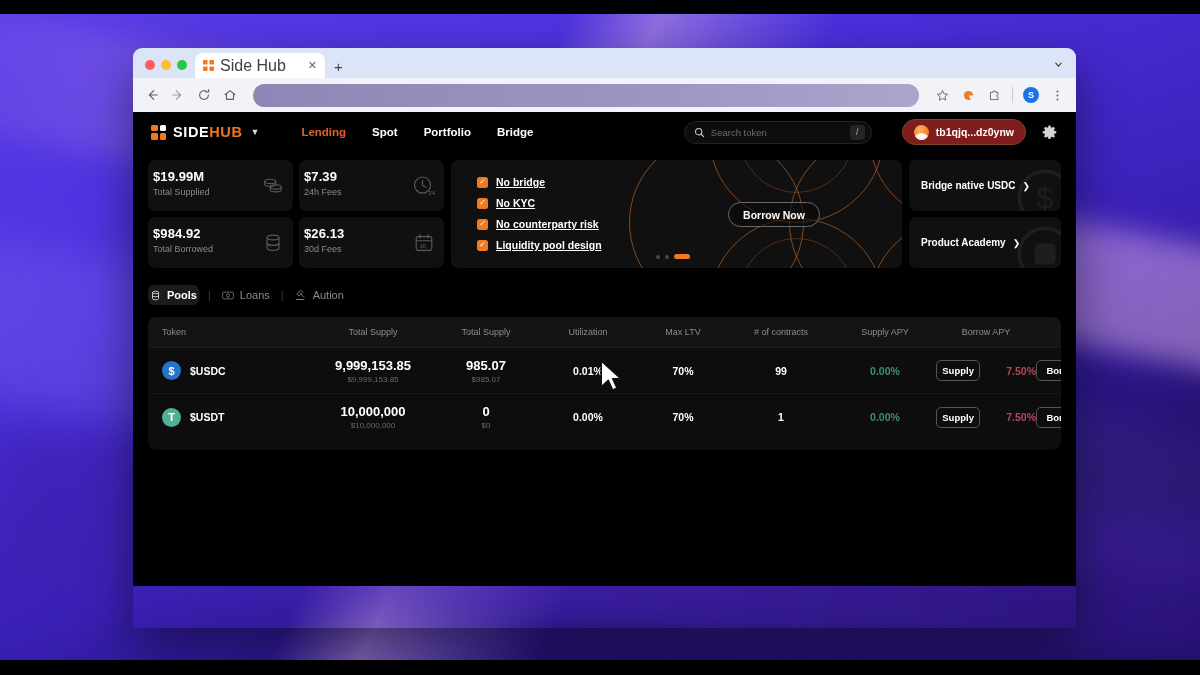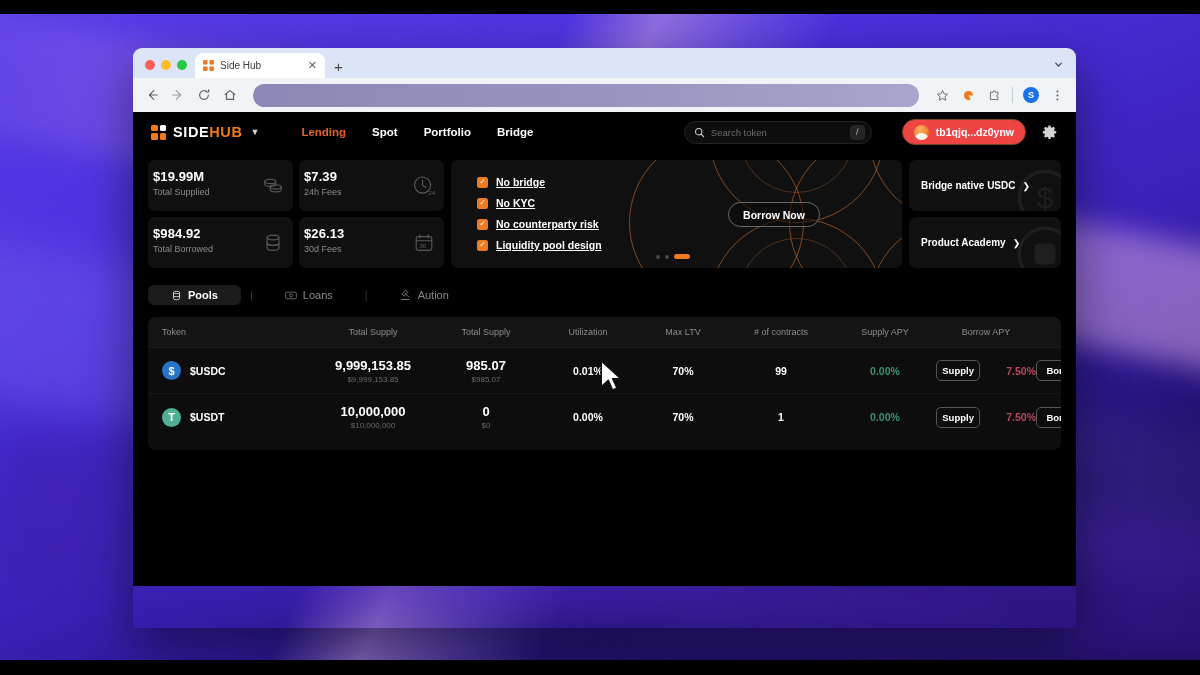--- a/index.html
+++ b/index.html
@@ -54,21 +54,21 @@
   .dot.red { background: #ff5f57; }
   .dot.yellow { background: #febc2e; }
   .dot.green { background: #28c840; }
   .tab {
     height: 25px; width: 130px; background: #fff;
     border-radius: 8px 8px 0 0; display: flex; align-items: center;
     gap: 6px; padding: 0 8px; position: relative;
   }
   .tab-favicon { width: 11px; height: 11px; flex: 0 0 auto; }
   .tab-title {
-    font-size: 10px; color: #3c4043; white-space: nowrap;
+    font-size: 16px; color: #3c4043; white-space: nowrap;
     overflow: hidden; text-overflow: ellipsis; flex: 1;
   }
   .tab-close { font-size: 11px; color: #5f6368; line-height: 1; cursor: pointer; }
   .newtab {
     font-size: 15px; color: #444; margin-left: 9px; margin-bottom: 4px;
     cursor: pointer; line-height: 1;
   }
   #tab-chevron {
     position: absolute; right: 8px; bottom: 4px; width: 20px; height: 20px;
     display: flex; align-items: center; justify-content: center;
@@ -127,21 +127,21 @@
     font-size: 9.5px; color: #7d7d7d; font-family: "Liberation Sans", sans-serif;
   }
   #search-input::placeholder { color: #6d6d6d; }
   #slash-key {
     width: 15px; height: 15px; border-radius: 4px; background: #252525;
     color: #aaa; font-size: 9px; display: flex; align-items: center;
     justify-content: center; cursor: pointer;
   }
   #wallet-btn {
     margin-left: 30px; height: 26px; padding: 0 11px; border-radius: 13px;
-    border: 1px solid #7a4521; background: #ef4444; display: flex;
+    border: 1px solid #7a4521; background: #7f1d1d; display: flex;
     align-items: center; gap: 7px; cursor: pointer;
   }
   #wallet-avatar {
     width: 15px; height: 15px; border-radius: 50%;
     background: radial-gradient(circle at 35% 30%, #ffb066, #ef7a22 70%);
     overflow: hidden; position: relative;
   }
   #wallet-avatar::after {
     content: ""; position: absolute; left: 0; bottom: 0; width: 100%;
     height: 45%; background: #fff8ef; border-radius: 50% 50% 0 0 / 100% 100% 0 0;
@@ -215,21 +215,21 @@
     position: absolute; right: -12px; bottom: -14px; width: 56px; height: 56px;
     opacity: 0.06;
   }
 
   
   #subtabs {
     display: flex; align-items: center; gap: 9px; padding: 0 15px;
     margin-top: 14px; height: 26px;
   }
   .subtab {
-    display: flex; align-items: center; gap: 6px; padding: 4px 23px;
+    display: flex; align-items: center; gap: 6px; padding: 4px 2px;
     border-radius: 6px; cursor: pointer; font-size: 11px; color: #8a8a8a;
   }
   .subtab.active { background: #1b1b1b; color: #fff; font-weight: 700; }
   .subtab-div { color: #3a3a3a; font-size: 11px; }
 
   
   #table-card {
     margin: 9px 15px 0 15px; background: #0d0d0d; border-radius: 8px;
     overflow: hidden; height: 133px;
   }

